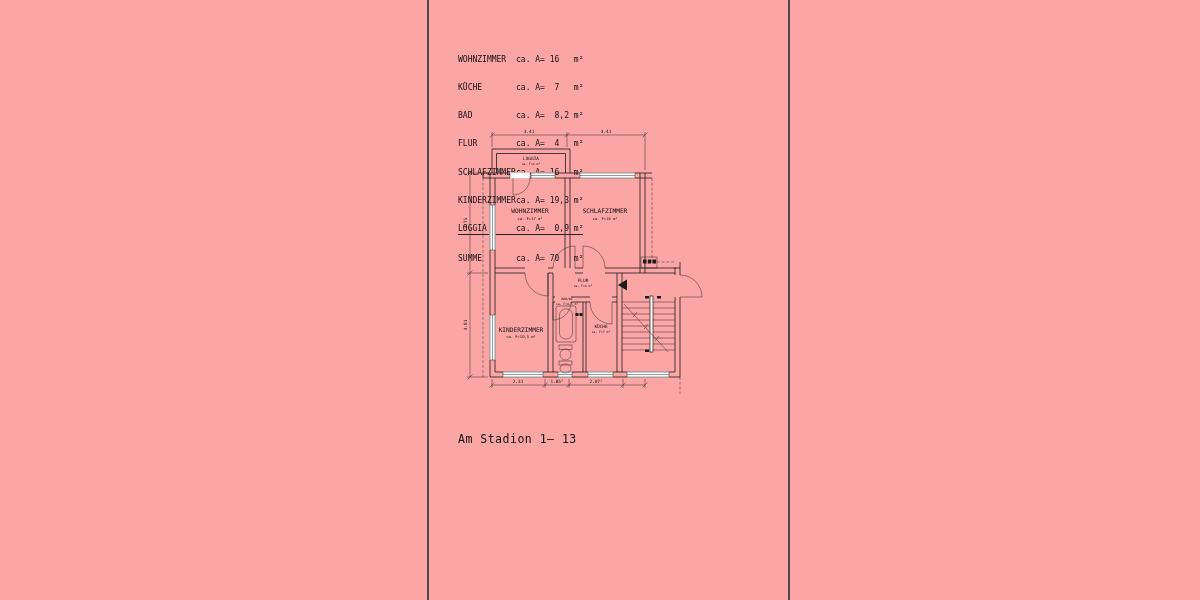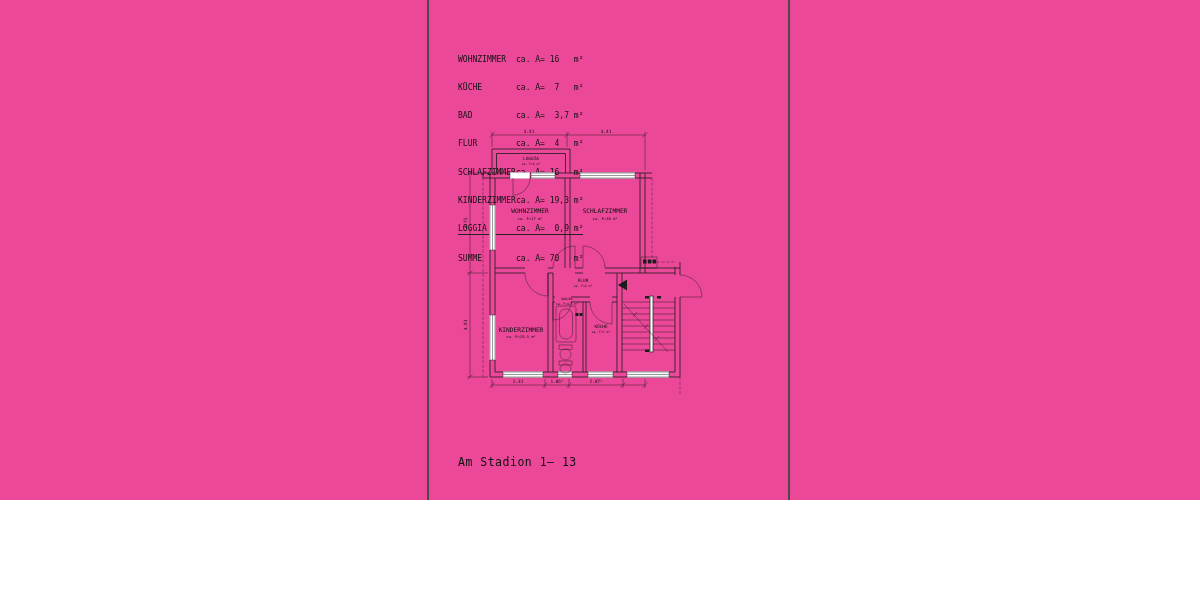--- a/index.html
+++ b/index.html
@@ -1,31 +1,31 @@
 <!DOCTYPE html>
 <html><head>
 <meta charset="utf-8">
 <style>
   html,body{margin:0;padding:0;background:#ffffff;}
-  .canvas{position:relative;width:1200px;height:500px;background:#ec4899;overflow:hidden;
+  .canvas{position:relative;width:1200px;height:600px;background:#fca5a5;overflow:hidden;
           font-family:"DejaVu Sans Mono", monospace;color:#111;}
   .page-border{position:absolute;top:0;bottom:0;width:1.5px;background:#4a4a4a;}
   .page-border.left{left:427px;}
   .page-border.right{left:788px;}
 
   
   .legend{position:absolute;left:458px;top:36px;font-size:8px;line-height:9.4px;
           white-space:pre;letter-spacing:0;}
   .lrow{display:flex;}
   .lrow .lname{display:inline-block;width:58px;}
   .lrow.uline{border-bottom:1px solid #222;}
   .lrow.sum{margin-top:1px;}
 
   
-  .footer{position:absolute;left:458px;top:455px;font-size:11.5px;letter-spacing:0.5px;}
+  .footer{position:absolute;left:458px;top:432px;font-size:11.5px;letter-spacing:0.5px;}
 
   
   svg{position:absolute;left:455px;top:120px;width:250px;height:280px;}
   .w   {stroke:#1c1c1c;stroke-width:0.8;fill:none;}
   .thin{stroke:#1c1c1c;stroke-width:0.45;fill:none;}
   .dash{stroke:#2a2a2a;stroke-width:0.45;fill:none;stroke-dasharray:3,1.8;}
   .wht {fill:#ffffff;stroke:none;}
   .blk {fill:#1c1c1c;stroke:none;}
   .rail{fill:#ffffff;stroke:#1c1c1c;stroke-width:0.7;}
   text{font-family:"DejaVu Sans Mono", monospace;fill:#111;text-anchor:middle;}
@@ -39,21 +39,21 @@
 <body>
 
 <div class="canvas">
 
   <div class="page-border left"></div>
   <div class="page-border right"></div>
 
   <div class="legend">
     <div class="lrow"><span class="lname">WOHNZIMMER</span><span>ca. A=</span><span> 16   </span><span>m²</span></div>
     <div class="lrow"><span class="lname">KÜCHE</span><span>ca. A=</span><span>  7   </span><span>m²</span></div>
-    <div class="lrow"><span class="lname">BAD</span><span>ca. A=</span><span>  3,7 </span><span>m²</span></div>
+    <div class="lrow"><span class="lname">BAD</span><span>ca. A=</span><span>  8,2 </span><span>m²</span></div>
     <div class="lrow"><span class="lname">FLUR</span><span>ca. A=</span><span>  4   </span><span>m²</span></div>
     <div class="lrow"><span class="lname">SCHLAFZIMMER</span><span>ca. A=</span><span> 16   </span><span>m²</span></div>
     <div class="lrow"><span class="lname">KINDERZIMMER</span><span>ca. A=</span><span> 19,3 </span><span>m²</span></div>
     <div class="lrow uline"><span class="lname">LOGGIA</span><span>ca. A=</span><span>  0,9 </span><span>m²</span></div>
     <div class="lrow sum"><span class="lname">SUMME</span><span>ca. A=</span><span> 70   </span><span>m²</span></div>
   </div>
 
   <svg viewBox="0 0 250 280">
 
     <g>

